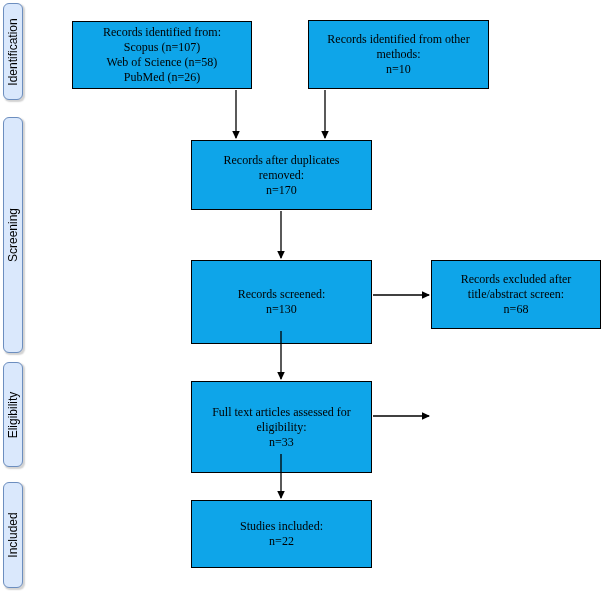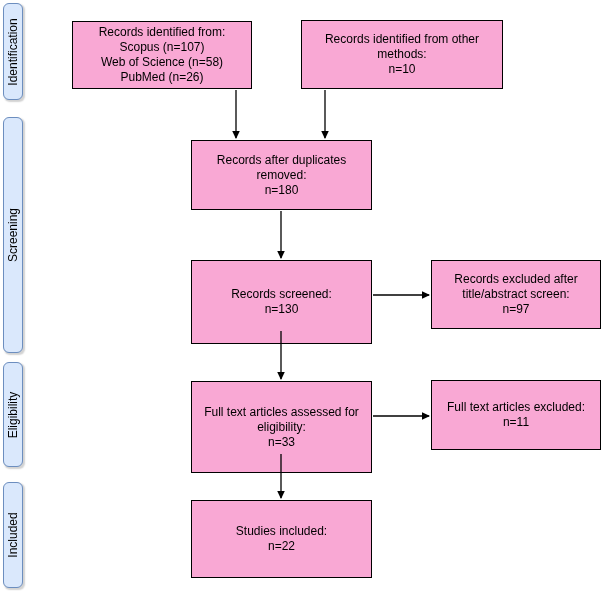--- a/index.html
+++ b/index.html
@@ -30,27 +30,28 @@
   .stage-text {
     transform: rotate(-90deg);
     white-space: nowrap;
     font-size: 12px;
     line-height: 12px;
     color: #000000;
   }
   
   .fbox {
     position: absolute;
-    background: #f9a8d4;
+    background: #0ea5e9;
     border: 1.3px solid #000000;
     box-sizing: border-box;
     display: flex;
     align-items: center;
     justify-content: center;
     text-align: center;
+    font-family: Liberation Serif, serif;
   }
   .fbox-text {
     white-space: pre-line;
     line-height: 15px;
     padding: 2px 6px;
   }
   
   .connectors {
     position: absolute;
     left: 0; top: 0;
@@ -77,55 +78,51 @@
     <span class="stage-text">Included</span>
   </div>
 
   <div class="fbox" style="left:72px;top:21px;width:180px;height:68px">
     <div class="fbox-text">Records identified from:
 Scopus (n=107)
 Web of Science (n=58)
 PubMed (n=26)</div>
   </div>
 
-  <div class="fbox" style="left:301px;top:20px;width:202px;height:69px">
+  <div class="fbox" style="left:308px;top:20px;width:181px;height:69px">
     <div class="fbox-text">Records identified from other
 methods:
 n=10</div>
   </div>
 
   <div class="fbox" style="left:191px;top:140px;width:181px;height:70px">
     <div class="fbox-text">Records after duplicates
 removed:
-n=180</div>
+n=170</div>
   </div>
 
   <div class="fbox" style="left:191px;top:260px;width:181px;height:84px">
     <div class="fbox-text">Records screened:
 n=130</div>
   </div>
 
   <div class="fbox" style="left:431px;top:260px;width:170px;height:69px">
     <div class="fbox-text">Records excluded after
 title/abstract screen:
-n=97</div>
+n=68</div>
   </div>
 
   <div class="fbox" style="left:191px;top:381px;width:181px;height:92px">
     <div class="fbox-text">Full text articles assessed for
 eligibility:
 n=33</div>
   </div>
 
-  <div class="fbox" style="left:431px;top:380px;width:170px;height:70px">
-    <div class="fbox-text">Full text articles excluded:
-n=11</div>
-  </div>
 
-  <div class="fbox" style="left:191px;top:500px;width:181px;height:78px">
+  <div class="fbox" style="left:191px;top:500px;width:181px;height:68px">
     <div class="fbox-text">Studies included:
 n=22</div>
   </div>
 
   <svg class="connectors" xmlns="http://www.w3.org/2000/svg" viewBox="0 0 612 591">
     <defs>
       <marker id="arrowhead" markerUnits="userSpaceOnUse" markerWidth="9" markerHeight="9" refX="7.5" refY="4" orient="auto">
         <path d="M0,0 L8.5,4 L0,8 Z" fill="#000000"></path>
       </marker>
     </defs>

